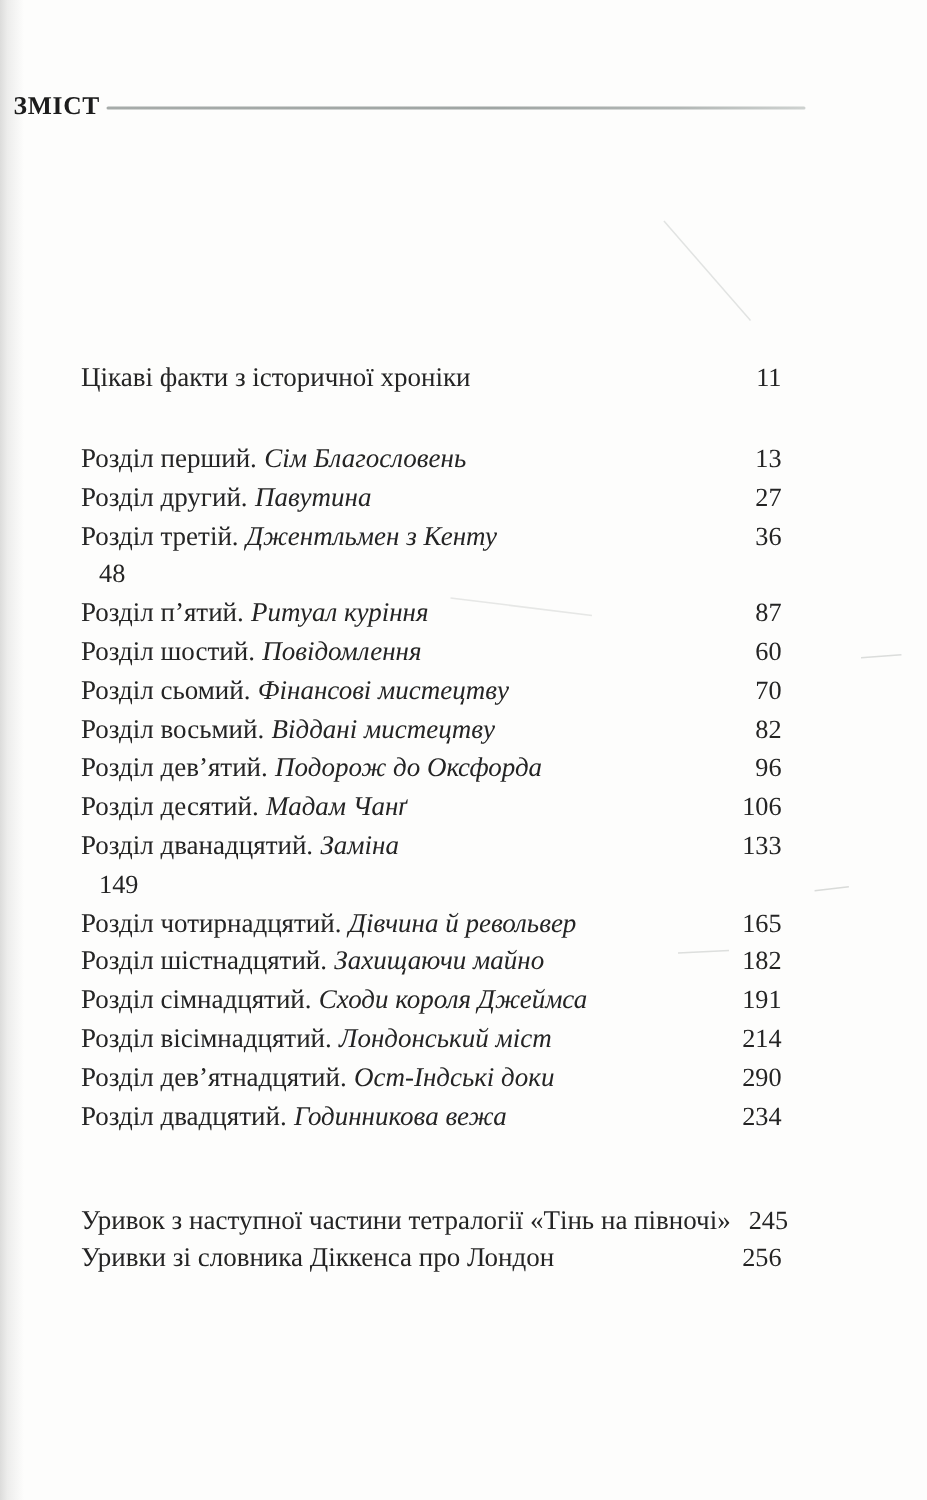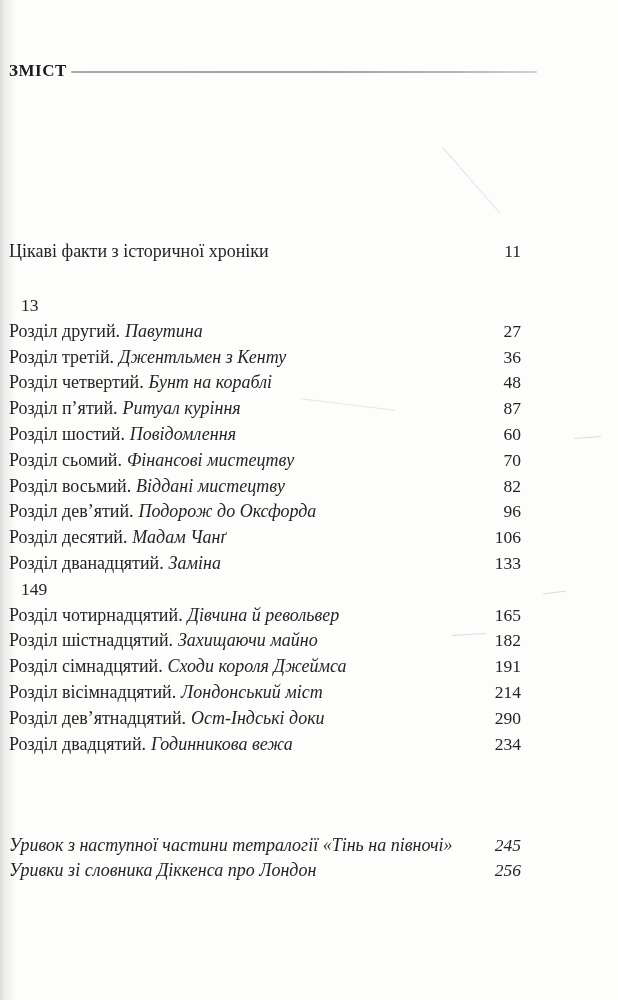--- a/index.html
+++ b/index.html
@@ -30,25 +30,25 @@
   .header-rule {
     position: absolute; left: 71px; top: 71px;
     width: 466px; height: 2px; border-radius: 1px;
     background: linear-gradient(to right, #a6aba9, #9fa5a3 55%, #b2b7b5 82%, #ced2d0 100%);
   }
   .toc-section {
     position: absolute; left: 9px; right: 97px;
   }
   #intro-section    { top: 238px; }
   #chapters-section { top: 293px; }
-  #appendix-section { top: 833px; font-style: italic; }
+  #appendix-section { top: 801px; }
   .toc-row {
     display: flex; justify-content: space-between; align-items: flex-start;
     white-space: nowrap;
-    font-size: 18px; line-height: 25.8px;
+    font-size: 18px; line-height: 25.8px; margin-left: 45px;
   }
   #intro-section .toc-row    { line-height: 26px; }
   #appendix-section .toc-row { line-height: 25px; }
   .entry-label { color: #242424; }
   .entry-title { font-style: italic; margin-left: .27em; }
   .entry-page  { font-size: 17.5px; color: #242424; padding-left: 12px; }
   
   .artifact {
     position: absolute; height: 0; pointer-events: none;
     border-top: 1.5px solid #cfd2d0;
@@ -72,32 +72,32 @@
 
   <div class="toc-section" id="intro-section">
       <div class="toc-row">
     <span class="entry-text"><span class="entry-label">Цікаві факти з історичної хроніки</span></span>
     <span class="entry-page">11</span>
   </div>
     </div>
 
   <div class="toc-section" id="chapters-section">
       <div class="toc-row">
+    <span class="entry-text"><span class="entry-label">Розділ перший.</span><span class="entry-title">Сім Благословень</span></span>
     <span class="entry-page">13</span>
   </div>
       <div class="toc-row">
     <span class="entry-text"><span class="entry-label">Розділ другий.</span><span class="entry-title">Павутина</span></span>
     <span class="entry-page">27</span>
   </div>
       <div class="toc-row">
     <span class="entry-text"><span class="entry-label">Розділ третій.</span><span class="entry-title">Джентльмен з Кенту</span></span>
     <span class="entry-page">36</span>
   </div>
       <div class="toc-row">
-    <span class="entry-text"><span class="entry-label">Розділ четвертий.</span><span class="entry-title">Бунт на кораблі</span></span>
     <span class="entry-page">48</span>
   </div>
       <div class="toc-row">
     <span class="entry-text"><span class="entry-label">Розділ п’ятий.</span><span class="entry-title">Ритуал куріння</span></span>
     <span class="entry-page">87</span>
   </div>
       <div class="toc-row">
     <span class="entry-text"><span class="entry-label">Розділ шостий.</span><span class="entry-title">Повідомлення</span></span>
     <span class="entry-page">60</span>
   </div>

